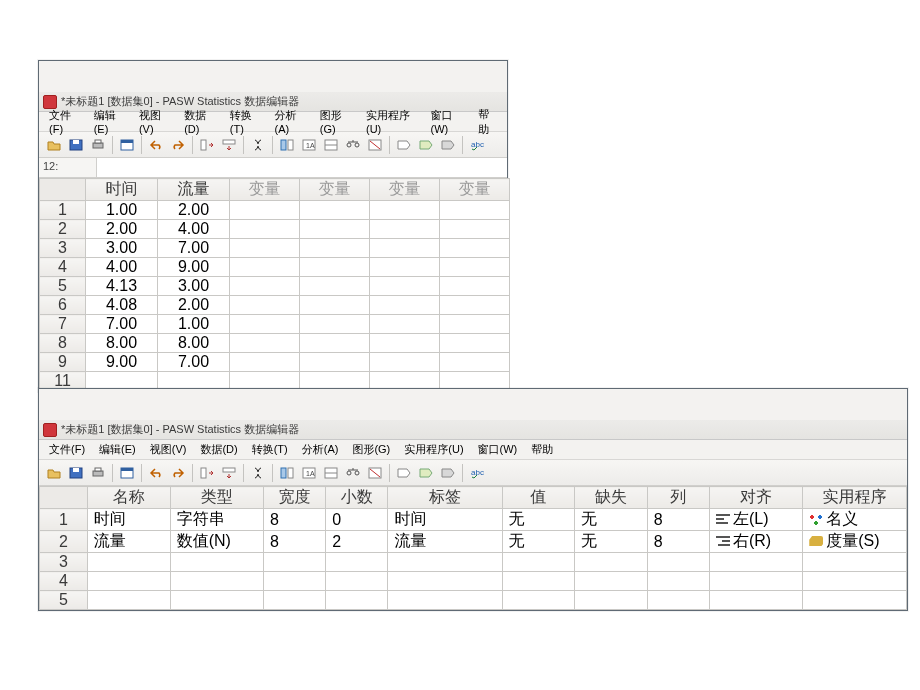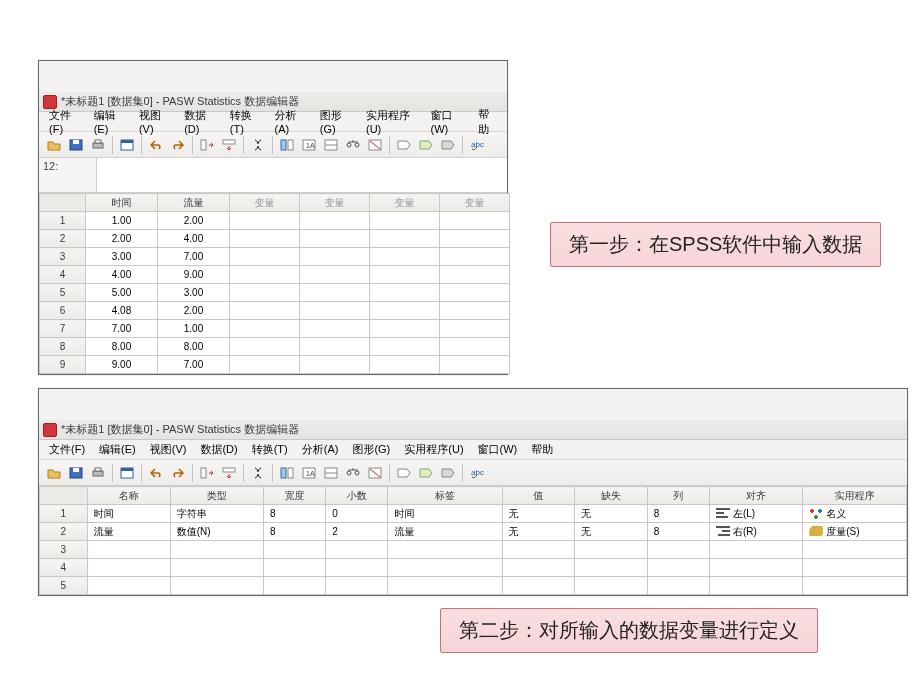--- a/index.html
+++ b/index.html
@@ -69,40 +69,40 @@
     width: 22px; height: 20px;
     display: flex;
     align-items: center;
     justify-content: center;
     border: 1px solid transparent;
     border-radius: 2px;
   }
   .tsep { width: 1px; height: 18px; background: #c4c3c0; margin: 0 3px; }
   .cell-indicator {
     display: flex;
-    height: 35px;
+    height: 20px;
     border-bottom: 1px solid #d0cfcc;
     align-items: stretch;
     background: #fff;
   }
   .cell-ind-label {
     width: 58px;
     padding: 2px 4px;
     font-size: 11px;
     border-right: 1px solid #d0cfcc;
     background: #f6f5f3;
     color: #444;
   }
   .cell-ind-val { flex: 1; padding: 2px 4px; background:#fff; }
   table.grid {
     border-collapse: collapse;
     width: 100%;
     table-layout: fixed;
     background: #fff;
-    font-size: 10px;
+    font-size: 16px;
   }
   table.grid th, table.grid td {
     border: 1px solid #c9c8c5;
     height: 18px;
     padding: 0 6px;
     overflow: hidden;
     white-space: nowrap;
   }
   table.grid th {
     background: linear-gradient(#f6f5f3,#eceae7);
@@ -353,21 +353,21 @@
             <td class="rowhdr">4</td>
             <td class="num">4.00</td>
             <td class="num">9.00</td>
             <td></td>
             <td></td>
             <td></td>
             <td></td>
           </tr>
           <tr>
             <td class="rowhdr">5</td>
-            <td class="num">5.00</td>
+            <td class="num">4.13</td>
             <td class="num">3.00</td>
             <td></td>
             <td></td>
             <td></td>
             <td></td>
           </tr>
           <tr>
             <td class="rowhdr">6</td>
             <td class="num">4.08</td>
             <td class="num">2.00</td>
@@ -391,30 +391,38 @@
             <td class="num">8.00</td>
             <td></td>
             <td></td>
             <td></td>
             <td></td>
           </tr>
           <tr>
             <td class="rowhdr">9</td>
             <td class="num">9.00</td>
             <td class="num">7.00</td>
+            <td></td>
+            <td></td>
+            <td></td>
+            <td></td>
+          </tr>
+          <tr>
+            <td class="rowhdr">11</td>
+            <td class="num"></td>
+            <td class="num"></td>
             <td></td>
             <td></td>
             <td></td>
             <td></td>
           </tr>
         </tbody>
   </table>
 </div>
 
-<div class="callout" style="left:550px; top:222px;">第一步：在SPSS软件中输入数据</div>
 
 <div class="spss-window" style="left:38px; top:388px; width:870px;">
   <div class="titlebar">
     <span class="app-icon"></span>
     <span>*未标题1 [数据集0] - PASW Statistics 数据编辑器</span>
   </div>
   <div class="menubar">
     <span class="menu-item">文件(F)</span>
     <span class="menu-item">编辑(E)</span>
     <span class="menu-item">视图(V)</span>
@@ -630,15 +638,14 @@
             <td></td>
             <td></td>
             <td></td>
             <td></td>
             <td></td>
           </tr>
         </tbody>
   </table>
 </div>
 
-<div class="callout" style="left:440px; top:608px;">第二步：对所输入的数据变量进行定义</div>
 
 </div>
 
 </body></html>

